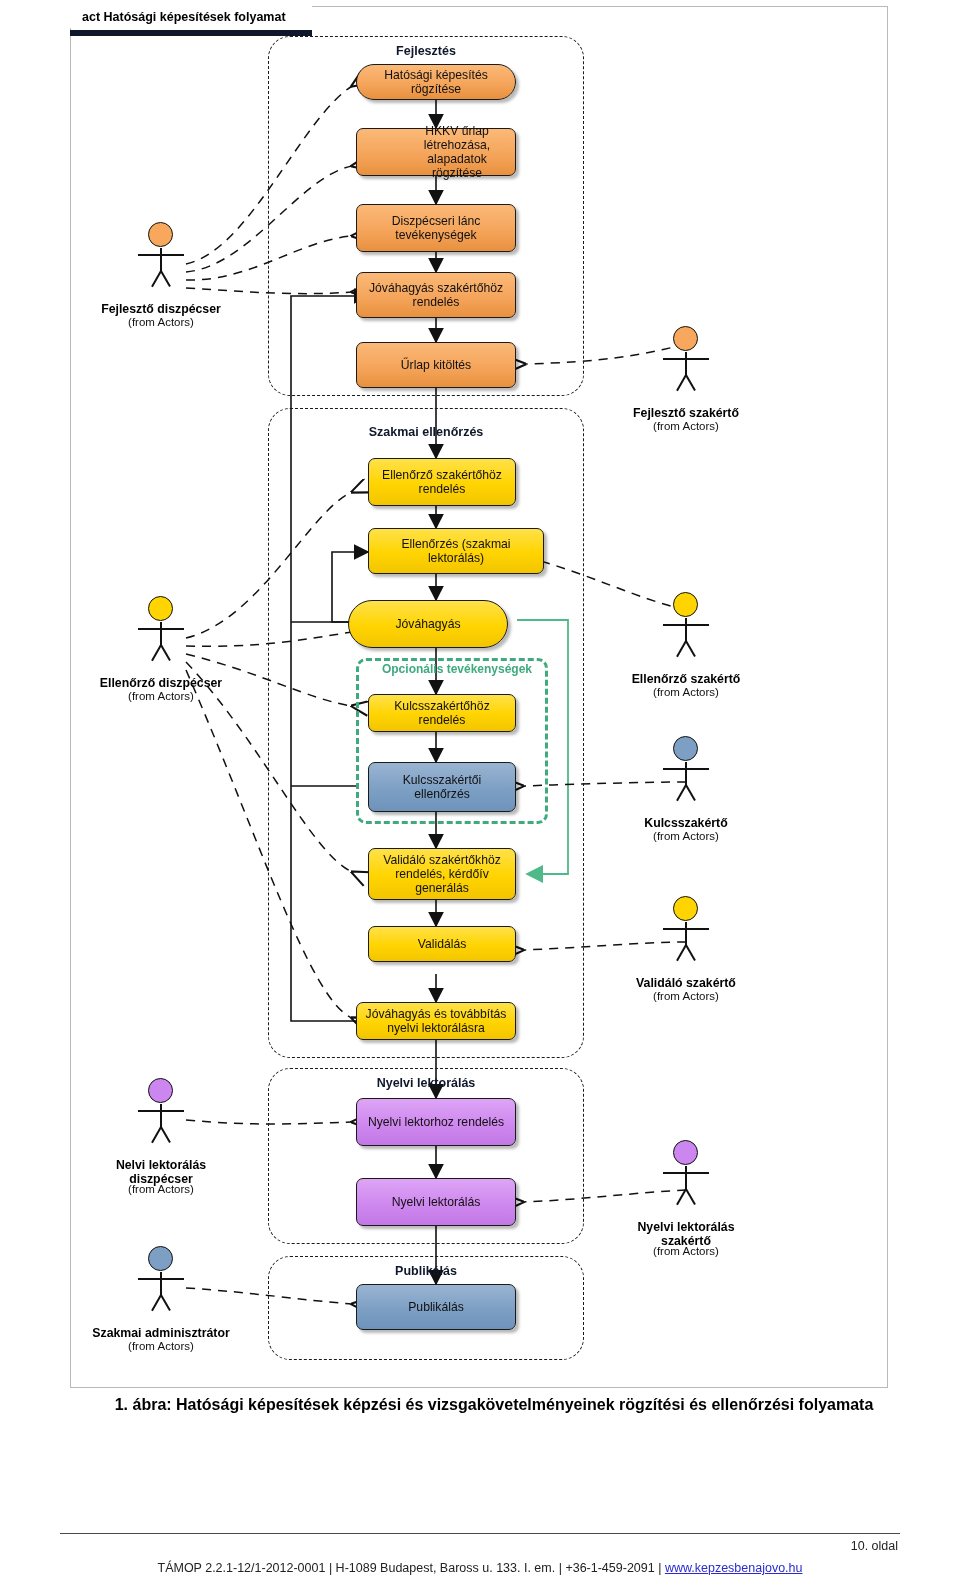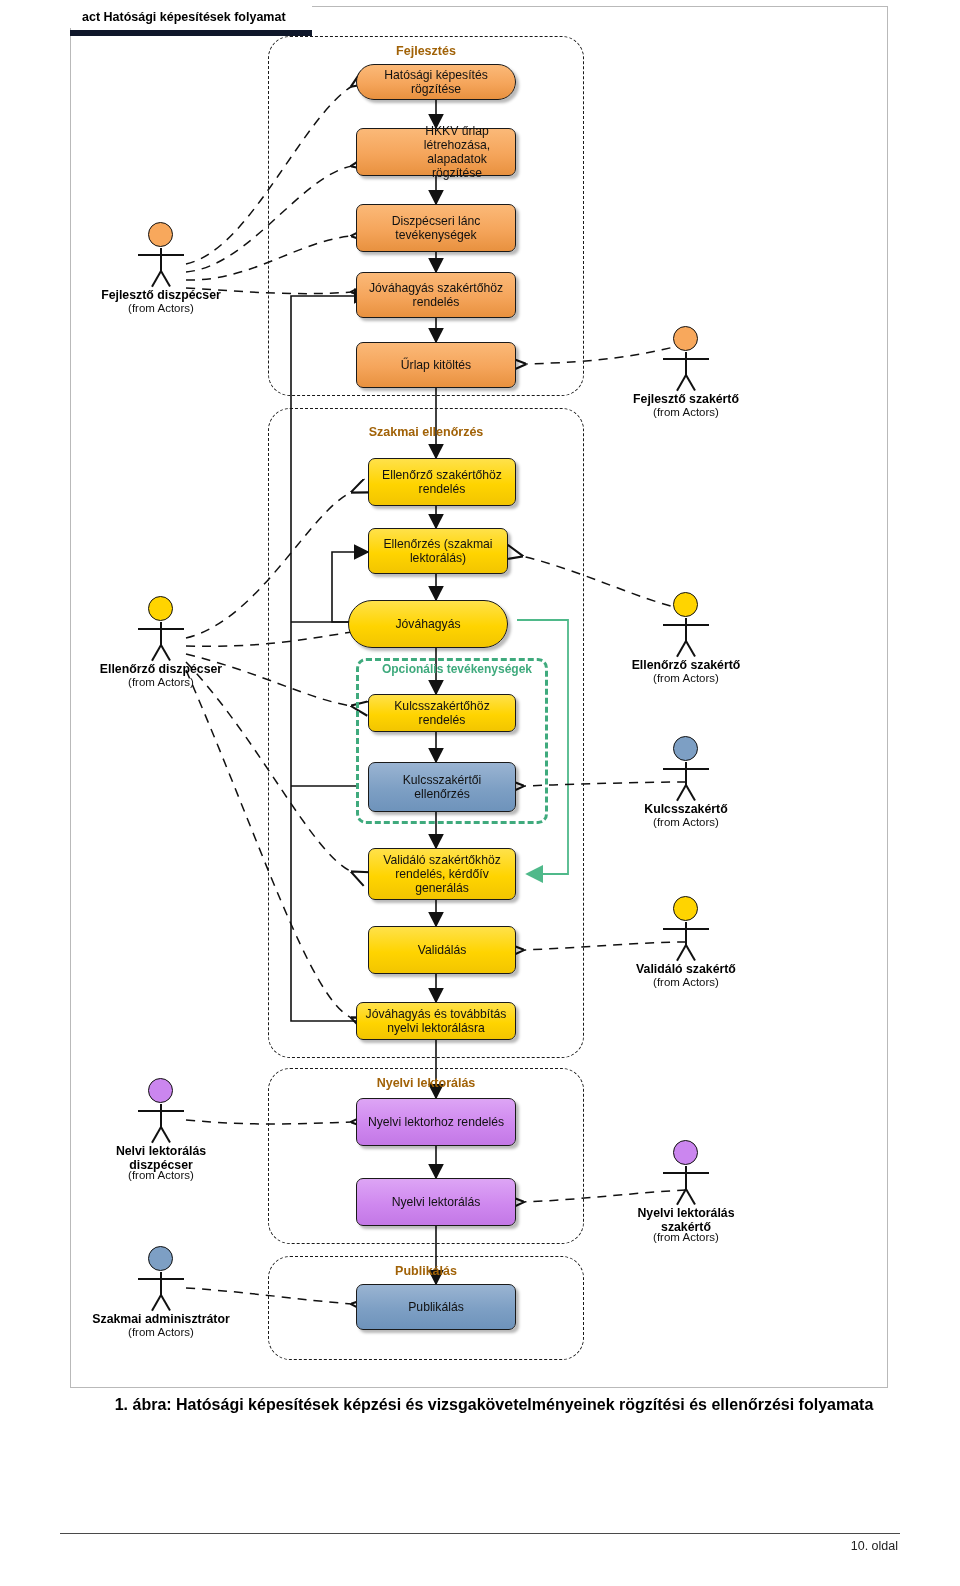--- a/index.html
+++ b/index.html
@@ -17,21 +17,21 @@
       border-right:0;background:#fff;}
   #frame-tab .tabbox{position:relative;height:22px;padding:2px 26px 0 12px;
       font-size:12.5px;font-weight:bold;color:#000;line-height:19px;white-space:nowrap;
       border-bottom:6px solid #0f172a;border-right:0;}
   #frame-tab .tabslant{position:absolute;right:0;top:0;width:18px;height:22px;overflow:hidden;}
   #frame-tab .tabslant:after{content:"";position:absolute;left:-6px;top:-4px;width:24px;height:30px;
       border-left:1px solid #6f6f6f;transform:rotate(20deg);transform-origin:top left;}
 
   
   .region{position:absolute;border:1.6px dashed #1a1a1a;border-radius:22px;box-sizing:border-box;}
-  .region-title{position:absolute;font-size:12.5px;font-weight:bold;color:#a16207;
+  .region-title{position:absolute;font-size:12.5px;font-weight:bold;color:#0f172a;
       text-align:center;white-space:nowrap;}
 
   
   .region-opt{position:absolute;border:3px dashed #3faa7d;border-radius:10px;box-sizing:border-box;}
   .region-opt-title{position:absolute;font-size:12px;font-weight:bold;color:#3faa7d;white-space:nowrap;}
 
   
   .node{position:absolute;box-sizing:border-box;border:1.4px solid #1a1a1a;
       display:flex;align-items:center;justify-content:center;text-align:center;
       font-size:12.2px;color:#111;line-height:14px;padding:2px 6px;
@@ -49,21 +49,21 @@
       border-radius:50%;border:1.6px solid #111;box-sizing:border-box;}
   .actor .head.orange{background:#f8a85c;}
   .actor .head.yellow{background:#ffd400;}
   .actor .head.blue{background:#7d9fc4;}
   .actor .head.purple{background:#cb86ef;}
   .actor .body{position:absolute;left:50%;top:26px;width:1.8px;height:24px;margin-left:-1px;background:#111;}
   .actor .arms{position:absolute;left:50%;top:32px;width:46px;height:1.8px;margin-left:-23px;background:#111;}
   .actor .leg{position:absolute;top:49px;width:1.8px;height:18px;background:#111;}
   .actor .leg.l{left:50%;margin-left:-1px;transform-origin:top center;transform:rotate(30deg);}
   .actor .leg.r{left:50%;margin-left:-1px;transform-origin:top center;transform:rotate(-30deg);}
-  .actor .nm{font-size:12.3px;font-weight:bold;color:#000;line-height:14px;margin-top:4px;white-space:nowrap;text-align:center;}
+  .actor .nm{font-size:12.3px;font-weight:bold;color:#000;line-height:14px;margin-top:18px;white-space:nowrap;text-align:center;}
   .actor .nm.two{white-space:normal;}
   .actor .from{font-size:11.5px;color:#111;line-height:13px;}
 
   
   #caption{position:absolute;left:84px;top:1396px;width:820px;text-align:center;
       font-size:16px;color:#000000;font-weight:bold;}
   #footrule{position:absolute;left:60px;top:1533px;width:840px;height:0;border-top:1.4px solid #4a4a4a;}
   #pageno{position:absolute;right:62px;top:1539px;font-size:12.5px;color:#222;}
   #footline{position:absolute;left:0;top:1561px;width:960px;text-align:center;font-size:12.5px;color:#222;}
   #footline a{color:#2a2ad0;text-decoration:underline;}
@@ -188,41 +188,41 @@
   </div>
 
   <div class="node orange" style="left:356px;top:342px;width:160px;height:46px;">
     <span>Űrlap kitöltés</span>
   </div>
 
   <div class="node yellow" style="left:368px;top:458px;width:148px;height:48px;">
     <span>Ellenőrző szakértőhöz rendelés</span>
   </div>
 
-  <div class="node yellow" style="left:368px;top:528px;width:140px;height:46px;">
+  <div class="node yellow" style="left:368px;top:528px;width:176px;height:46px;">
     <span>Ellenőrzés (szakmai lektorálás)</span>
   </div>
 
   <div class="node yellow pill" style="left:348px;top:600px;width:160px;height:48px;">
     <span>Jóváhagyás</span>
   </div>
 
   <div class="node yellow" style="left:368px;top:694px;width:148px;height:38px;">
     <span>Kulcsszakértőhöz rendelés</span>
   </div>
 
   <div class="node blue" style="left:368px;top:762px;width:148px;height:50px;">
     <span>Kulcsszakértői ellenőrzés</span>
   </div>
 
   <div class="node yellow" style="left:368px;top:848px;width:148px;height:52px;">
     <span>Validáló szakértőkhöz rendelés, kérdőív generálás</span>
   </div>
 
-  <div class="node yellow" style="left:368px;top:926px;width:148px;height:48px;">
+  <div class="node yellow" style="left:368px;top:926px;width:148px;height:36px;">
     <span>Validálás</span>
   </div>
 
   <div class="node yellow" style="left:356px;top:1002px;width:160px;height:38px;">
     <span>Jóváhagyás és továbbítás nyelvi lektorálásra</span>
   </div>
 
   <div class="node purple" style="left:356px;top:1098px;width:160px;height:48px;">
     <span>Nyelvi lektorhoz rendelés</span>
   </div>
@@ -340,14 +340,17 @@
       <div class="leg r"></div>
     </div>
     <div class="nm two">Nyelvi lektorálás szakértő</div>
     <div class="from" style="margin-top:-3px;">(from Actors)</div>
   </div>
 
   <div id="caption">1. ábra: Hatósági képesítések képzési és vizsgakövetelményeinek rögzítési és ellenőrzési folyamata</div>
 
   <div id="footrule"></div>
   <div id="pageno">10. oldal</div>
+  <div id="footline">
+    <span>TÁMOP 2.2.1-12/1-2012-0001 | H-1089 Budapest, Baross u. 133. I. em. | +36-1-459-2091 | </span><a href="#">www.kepzesbenajovo.hu</a>
+  </div>
 
 </div>
 
 </body></html>

